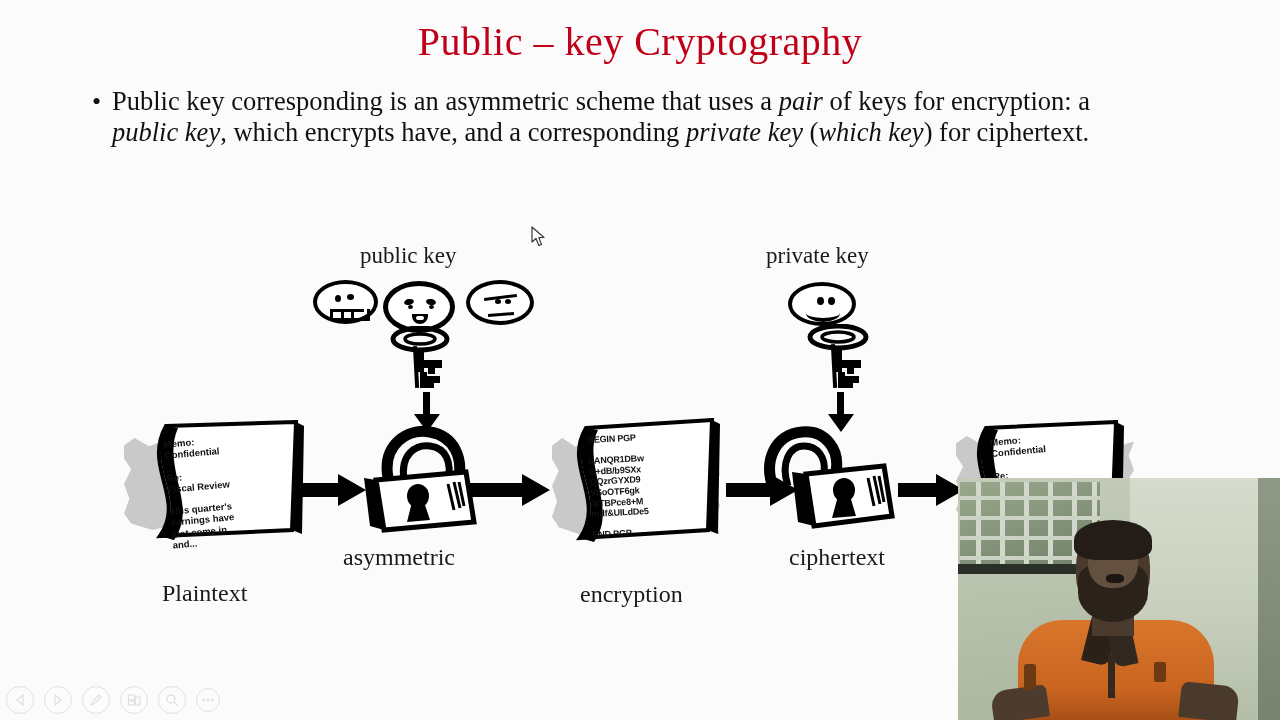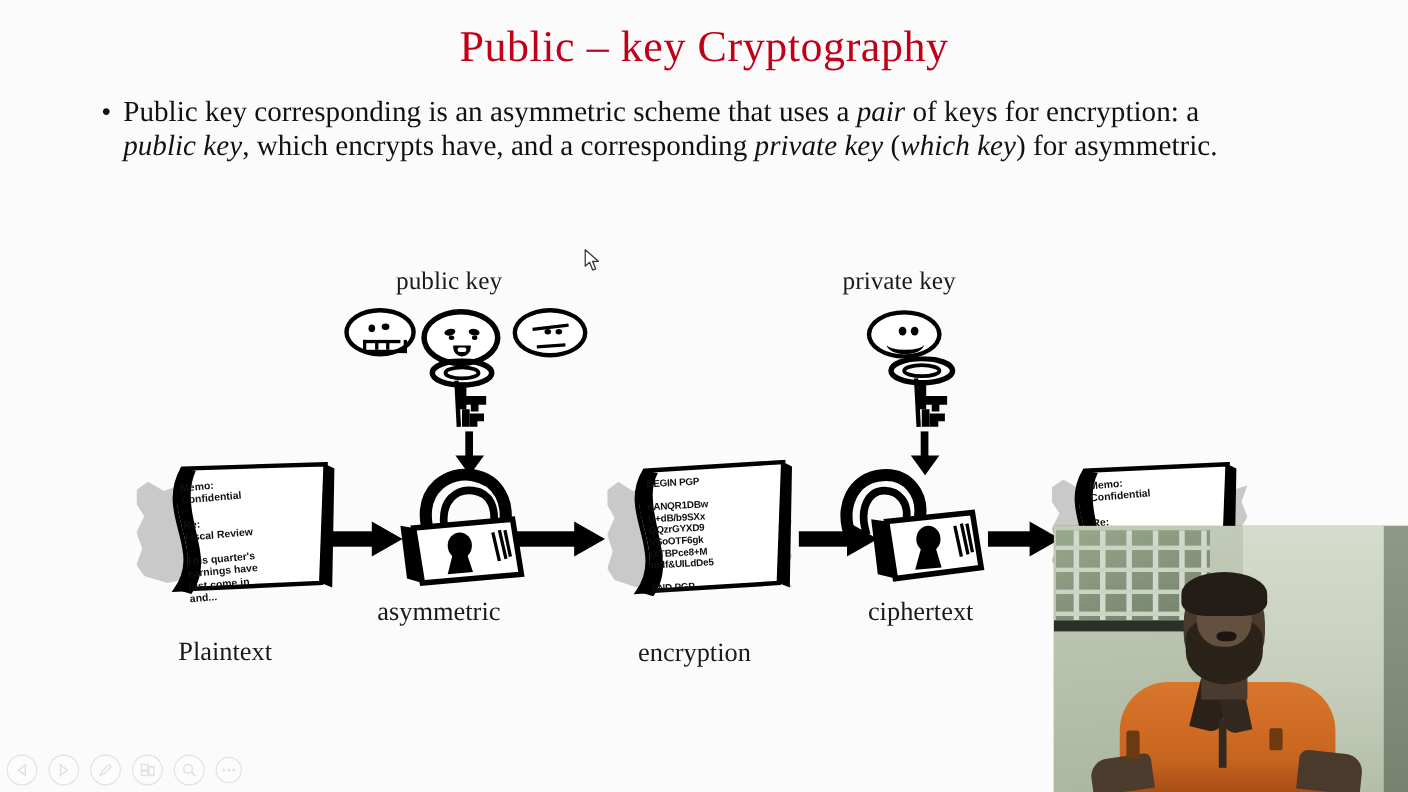--- a/index.html
+++ b/index.html
@@ -227,21 +227,21 @@
 </style>
 </head>
 <body>
 
 <div id="slide" style="background: rgb(251, 251, 251);">
 
   <div id="title" style="color: rgb(192, 0, 24);">Public – key Cryptography</div>
 
   <div id="bullet-block">
     <div id="bullet-dot">•</div>
-    <div id="bullet-text"><span>Public key corresponding is an asymmetric scheme that uses a </span><i>pair</i><span> of keys for encryption: a </span><i>public key</i><span>, which encrypts have, and a corresponding </span><i>private key</i><span> (</span><i>which key</i><span>) for asymmetric.</span></div>
+    <div id="bullet-text"><span>Public key corresponding is an asymmetric scheme that uses a </span><i>pair</i><span> of keys for encryption: a </span><i>public key</i><span>, which encrypts have, and a corresponding </span><i>private key</i><span> (</span><i>which key</i><span>) for ciphertext.</span></div>
   </div>
 
   <div class="dlabel" style="left:360px; top:243px; font-size:23px;">public key</div>
 
   <div class="face" style="left:313px; top:280px; width:65px; height:44px;">
     <div class="eye" style="left:18px; top:11px; width:6px; height:7px;"></div>
     <div class="eye" style="left:30px; top:10px; width:7px; height:6px;"></div>
     <div class="mouth-line" style="left:13px; top:25px; width:34px; height:3px;"></div>
     <div class="mouth-line" style="left:13px; top:25px; width:34px; height:9px; background:none; border-bottom:3px solid #000; border-left:3px solid #000; border-right:3px solid #000;"></div>
     <div class="mouth-line" style="left:24px; top:26px; width:3px; height:8px;"></div>

